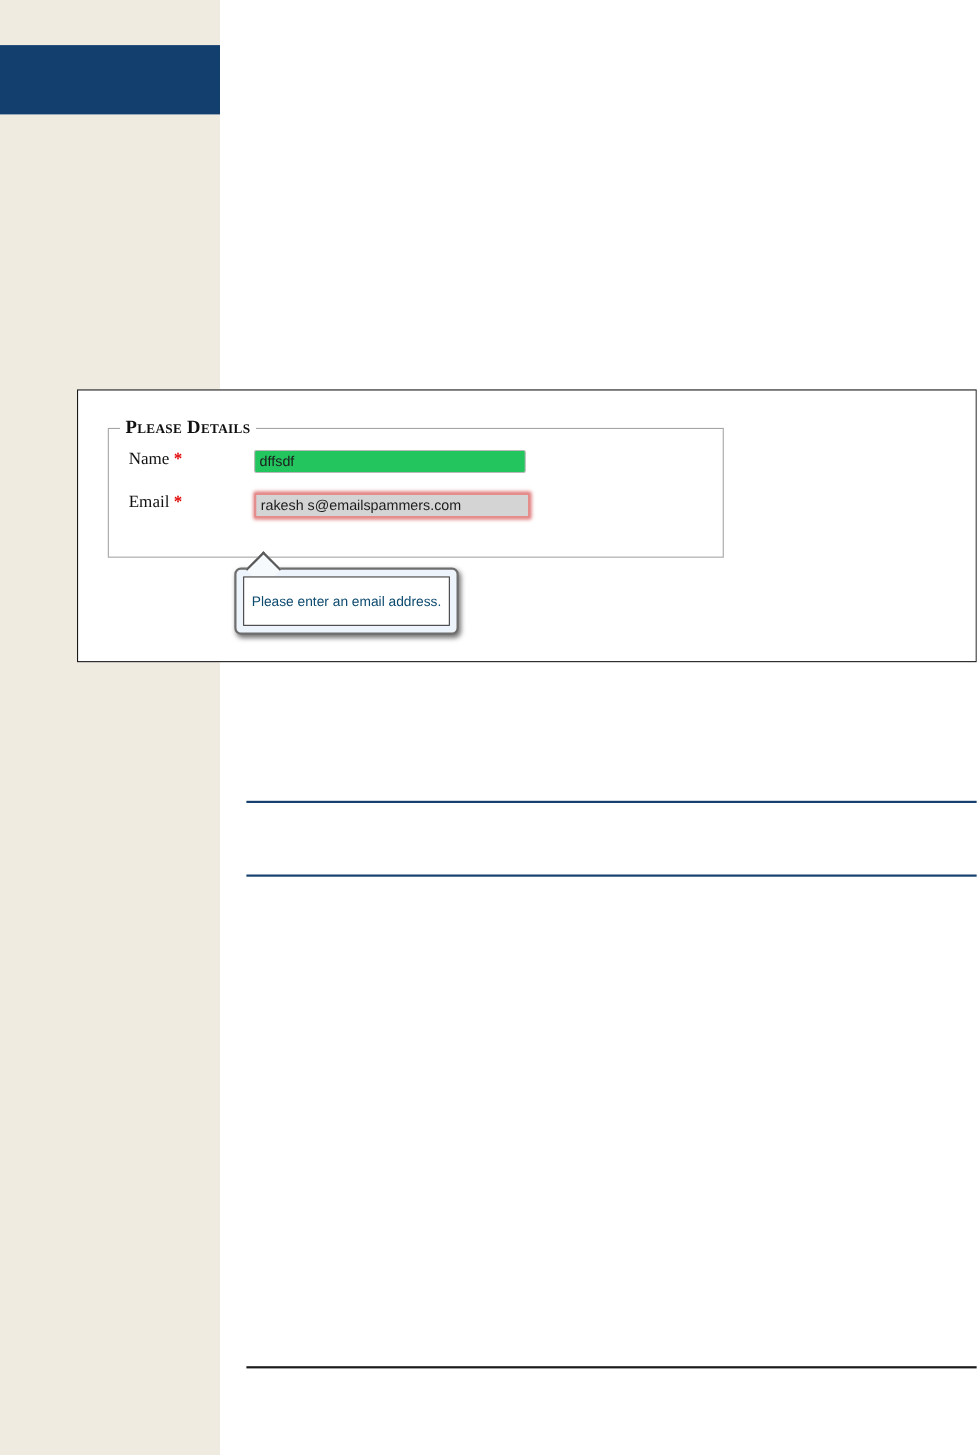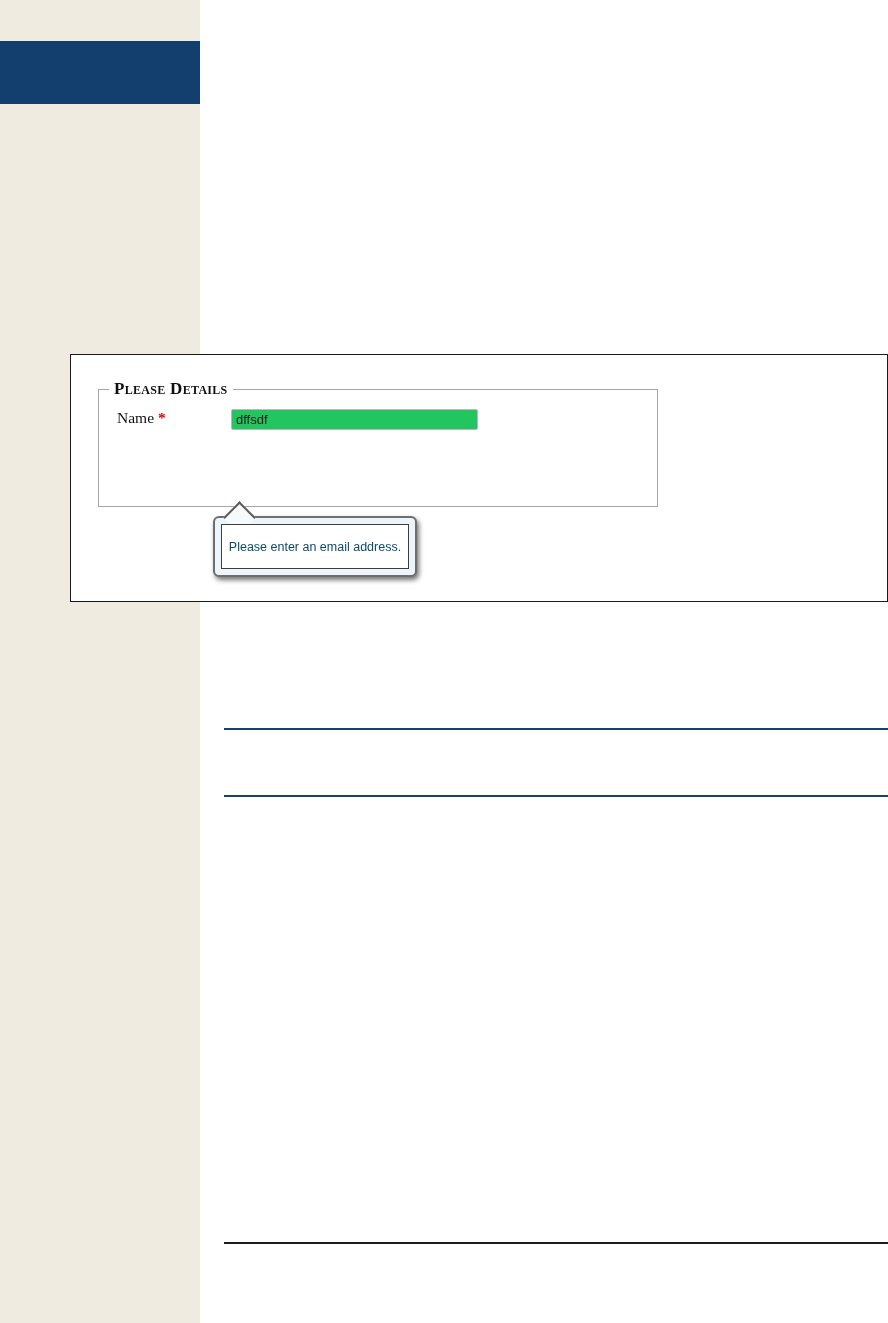--- a/index.html
+++ b/index.html
@@ -124,20 +124,26 @@
     <legend>Please Details</legend>
 
     <div class="form-row">
       <span class="lbl"><span>Name</span>
         <span class="req">*</span>
       </span>
       <input class="txt-input" type="text" value="dffsdf" style="">
     </div>
 
 
+    <div class="form-row">
+      <span class="lbl"><span>Email</span>
+        <span class="req">*</span>
+      </span>
+      <input class="txt-input invalid" type="text" value="rakesh s@emailspammers.com" style="">
+    </div>
   </fieldset>
 
   <div class="tooltip">
     <div class="arrow"></div>
     <div class="inner">Please enter an email address.</div>
   </div>
 
 </div>
 
 <div id="rule-top" class="rule rule-blue"></div>

